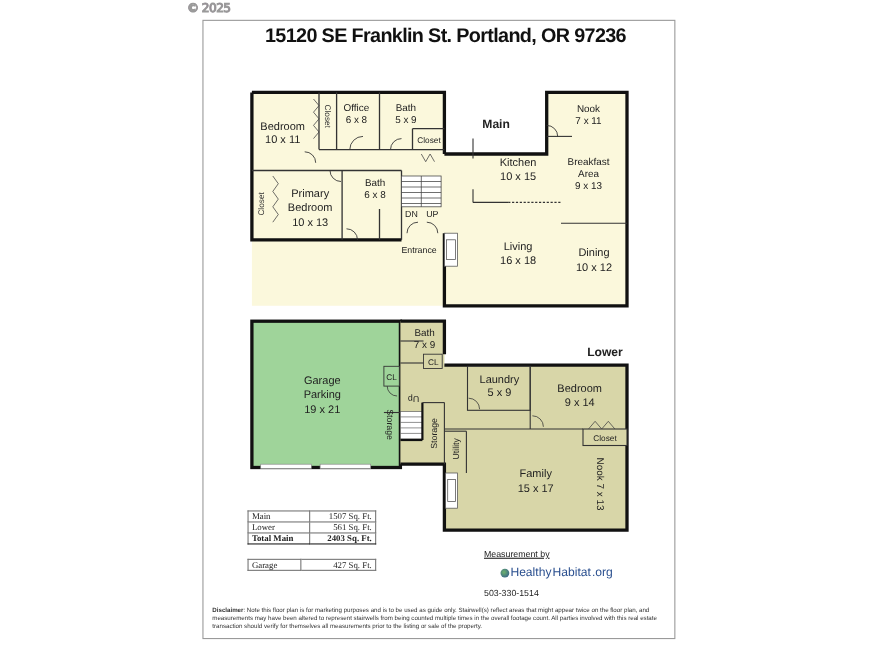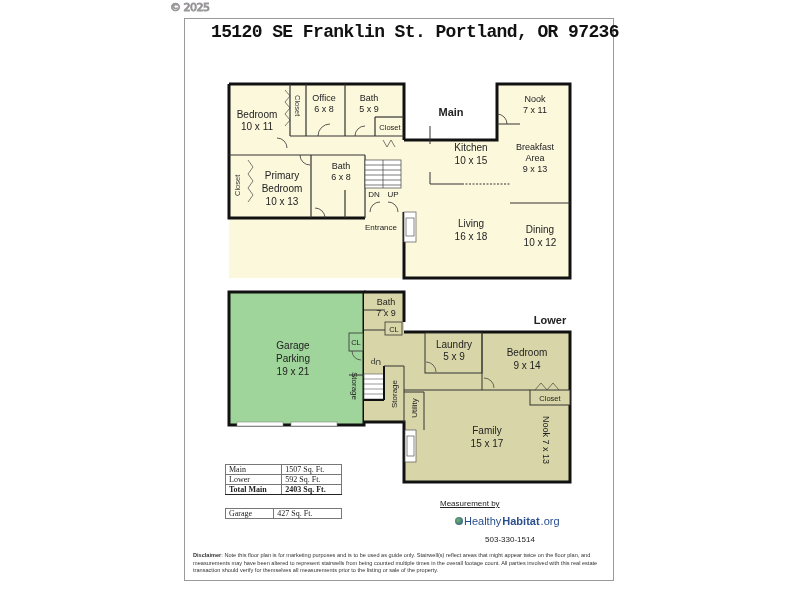--- a/index.html
+++ b/index.html
@@ -1,29 +1,29 @@
 <!DOCTYPE html>
 <html><head>
 <meta charset="utf-8">
 <style>
   html,body{margin:0;padding:0;background:#fff;}
   body{width:800px;height:600px;position:relative;overflow:hidden;font-family:"Liberation Sans",sans-serif;}
   .copyright{position:absolute;left:170px;top:1px;font-size:11px;color:#701a75;-webkit-text-stroke:1px #9a9a9a;font-family:"DejaVu Sans",sans-serif;letter-spacing:-0.5px;}
   .frame{position:absolute;left:184px;top:18px;width:430px;height:563px;border:1px solid #9a9a9a;box-sizing:border-box;}
-  .title{position:absolute;left:200px;top:22px;width:430px;text-align:center;font-size:18px;font-weight:bold;color:#111;font-family:Liberation Mono, monospace;letter-spacing:-0.6px;}
+  .title{position:absolute;left:190px;top:22px;width:430px;text-align:center;font-size:18px;font-weight:bold;color:#111;font-family:Liberation Sans, sans-serif;letter-spacing:-0.6px;}
   svg text{font-family:"Liberation Sans",sans-serif;}
   .areatable{position:absolute;border-collapse:collapse;font-family:"Liberation Serif",serif;font-size:8px;color:#222;}
   .areatable td{border:1px solid #777;padding:0 3px;height:9px;line-height:9px;}
-  .areatable td.v{}
+  .areatable td.v{text-align:right;}
   .areatable tr.total td{font-weight:bold;border-top:1.5px solid #222;border-bottom:1.5px solid #222;}
   .meas{position:absolute;left:440px;top:499px;width:140px;font-size:8px;color:#222;text-decoration:underline;}
   .logo{position:absolute;left:455px;top:515px;font-size:11px;color:#2a4f8f;display:flex;align-items:center;gap:1px;}
   .logo .globe{width:8px;height:8px;border-radius:50%;background:radial-gradient(circle at 40% 40%,#6db36d,#2a4f8f);display:inline-block;}
-  .logo b{font-weight:bold;}
-  .phone{position:absolute;left:440px;top:535px;width:140px;text-align:center;font-size:8px;color:#222;}
+  .logo b{font-weight:normal;}
+  .phone{position:absolute;left:440px;top:535px;width:140px;font-size:8px;color:#222;}
   .disc{position:absolute;left:193px;top:552px;width:415px;font-size:5.6px;line-height:7.5px;color:#333;}
   .disc b{font-weight:bold;}
 </style>
 </head>
 <body>
 
 <div class="copyright">© 2025</div>
 <div class="frame"></div>
 <div class="title">15120 SE Franklin St. Portland, OR 97236</div>
 
@@ -190,21 +190,21 @@
 </svg>
 
 <table class="areatable" style="left:225px;top:464px;width:117px;">
   <tbody>
       <tr>
         <td>Main</td>
         <td class="v">1507 Sq. Ft.</td>
       </tr>
   <tr>
         <td>Lower</td>
-        <td class="v">592 Sq. Ft.</td>
+        <td class="v">561 Sq. Ft.</td>
       </tr>
   <tr class="total">
         <td>Total Main</td>
         <td class="v">2403 Sq. Ft.</td>
       </tr>
 </tbody>
   </table>
 <table class="areatable" style="left:225px;top:508px;width:117px;">
   <tbody>
       <tr>

